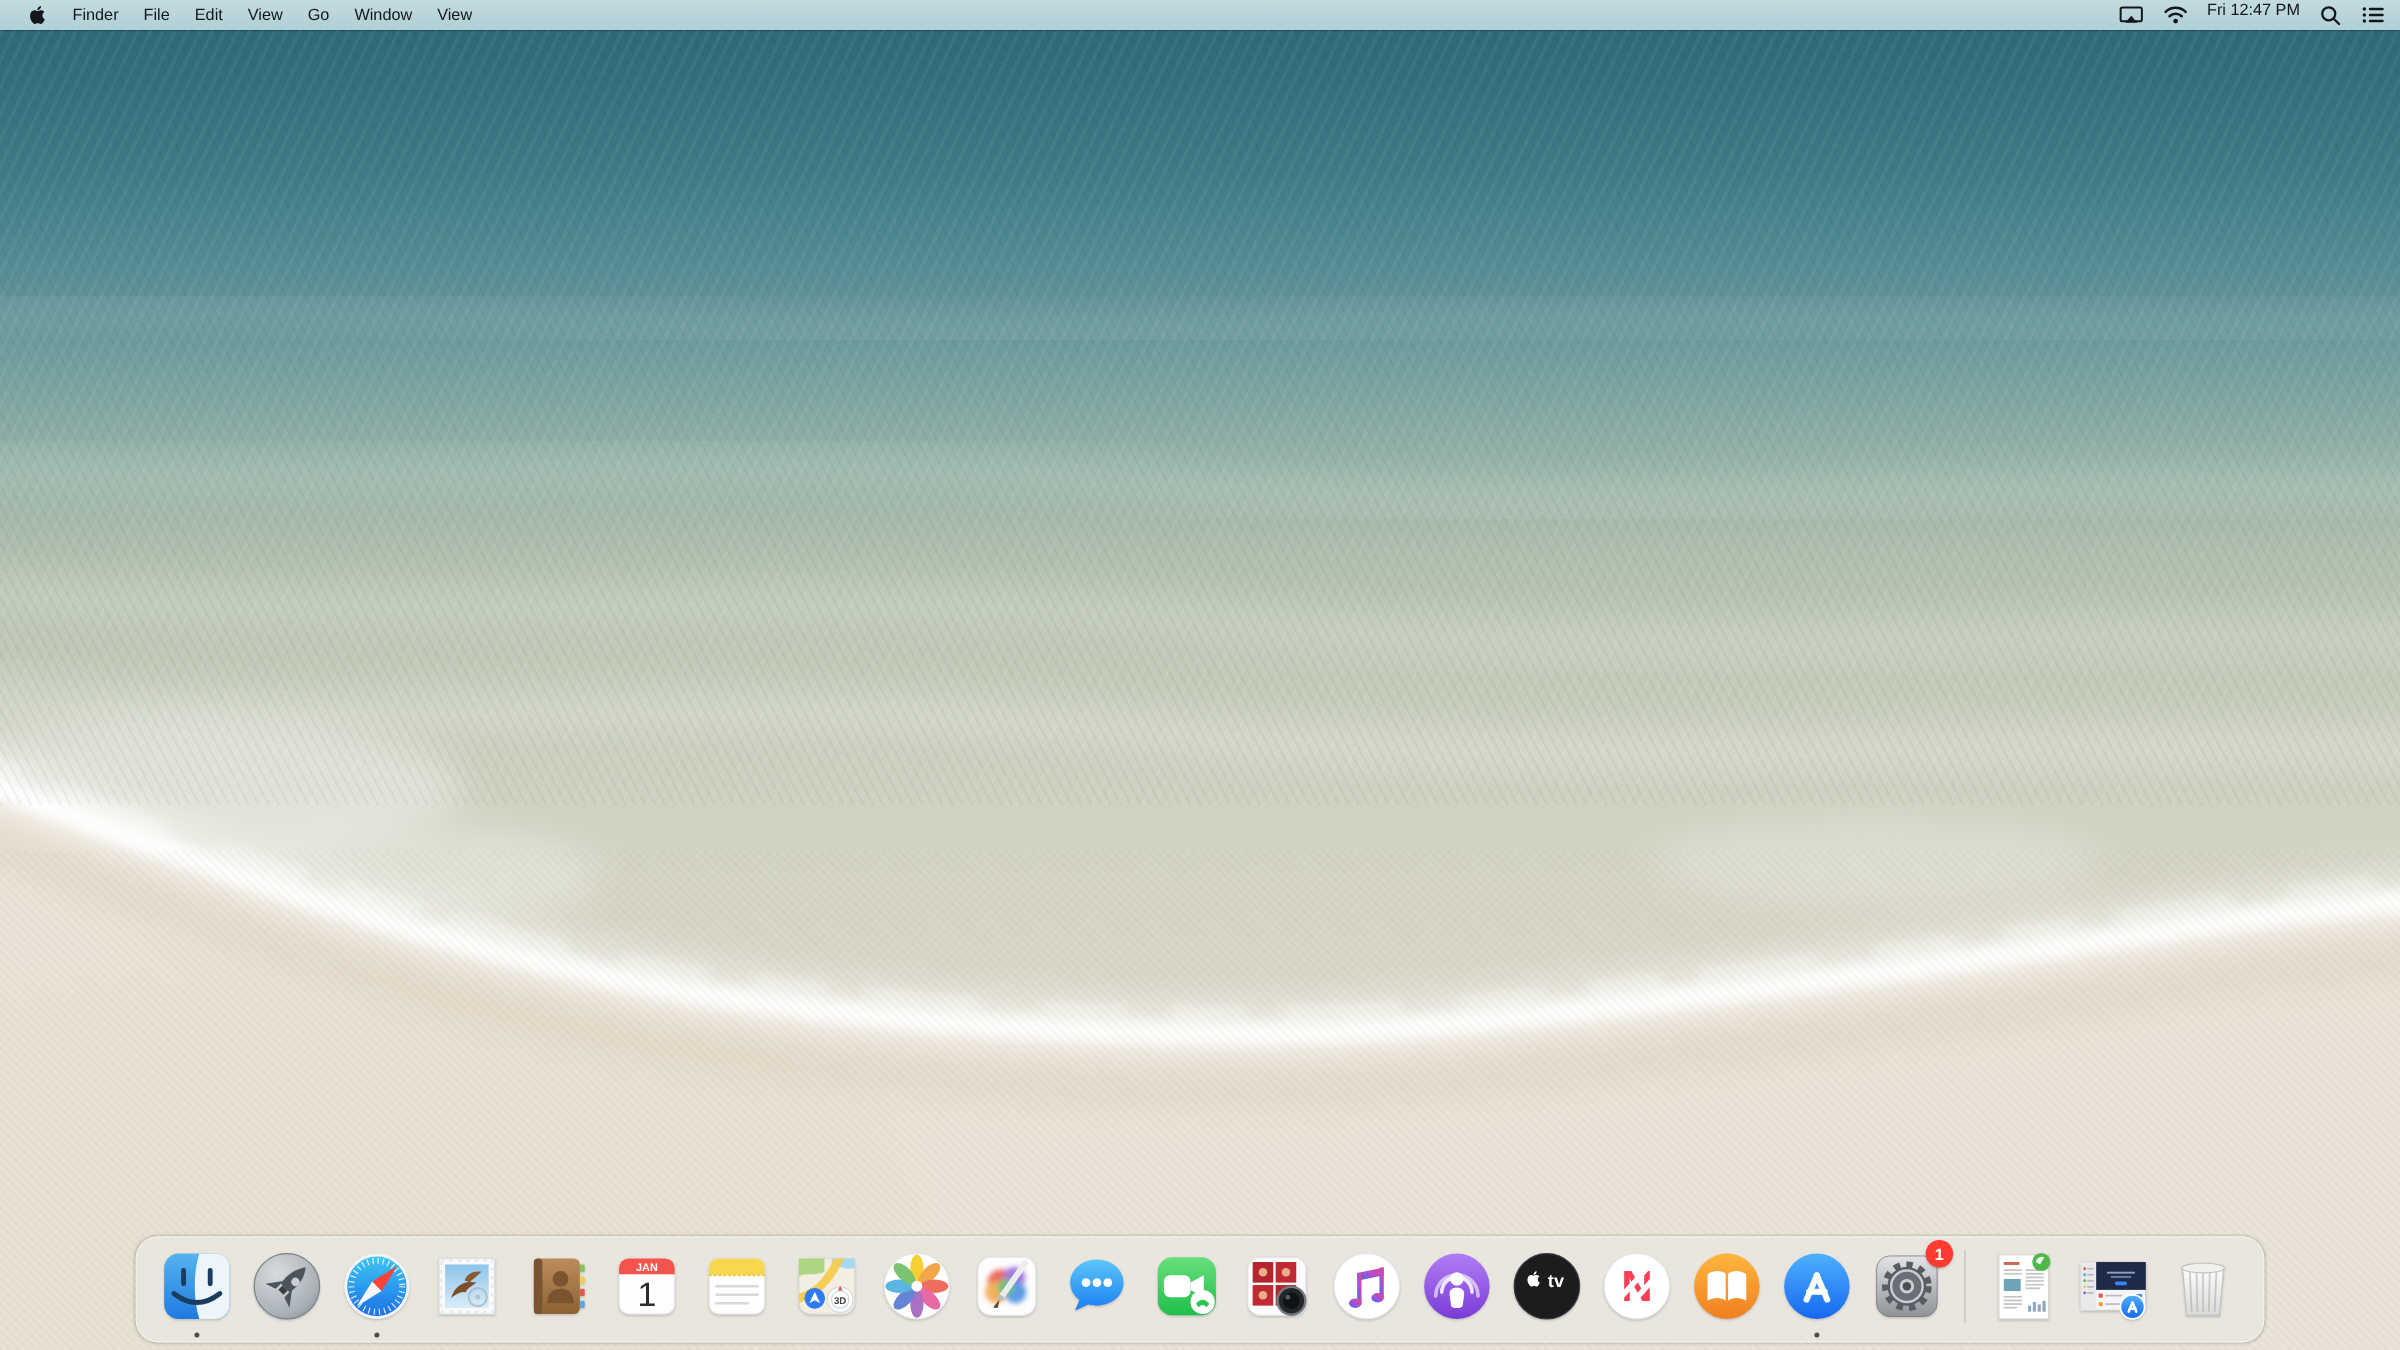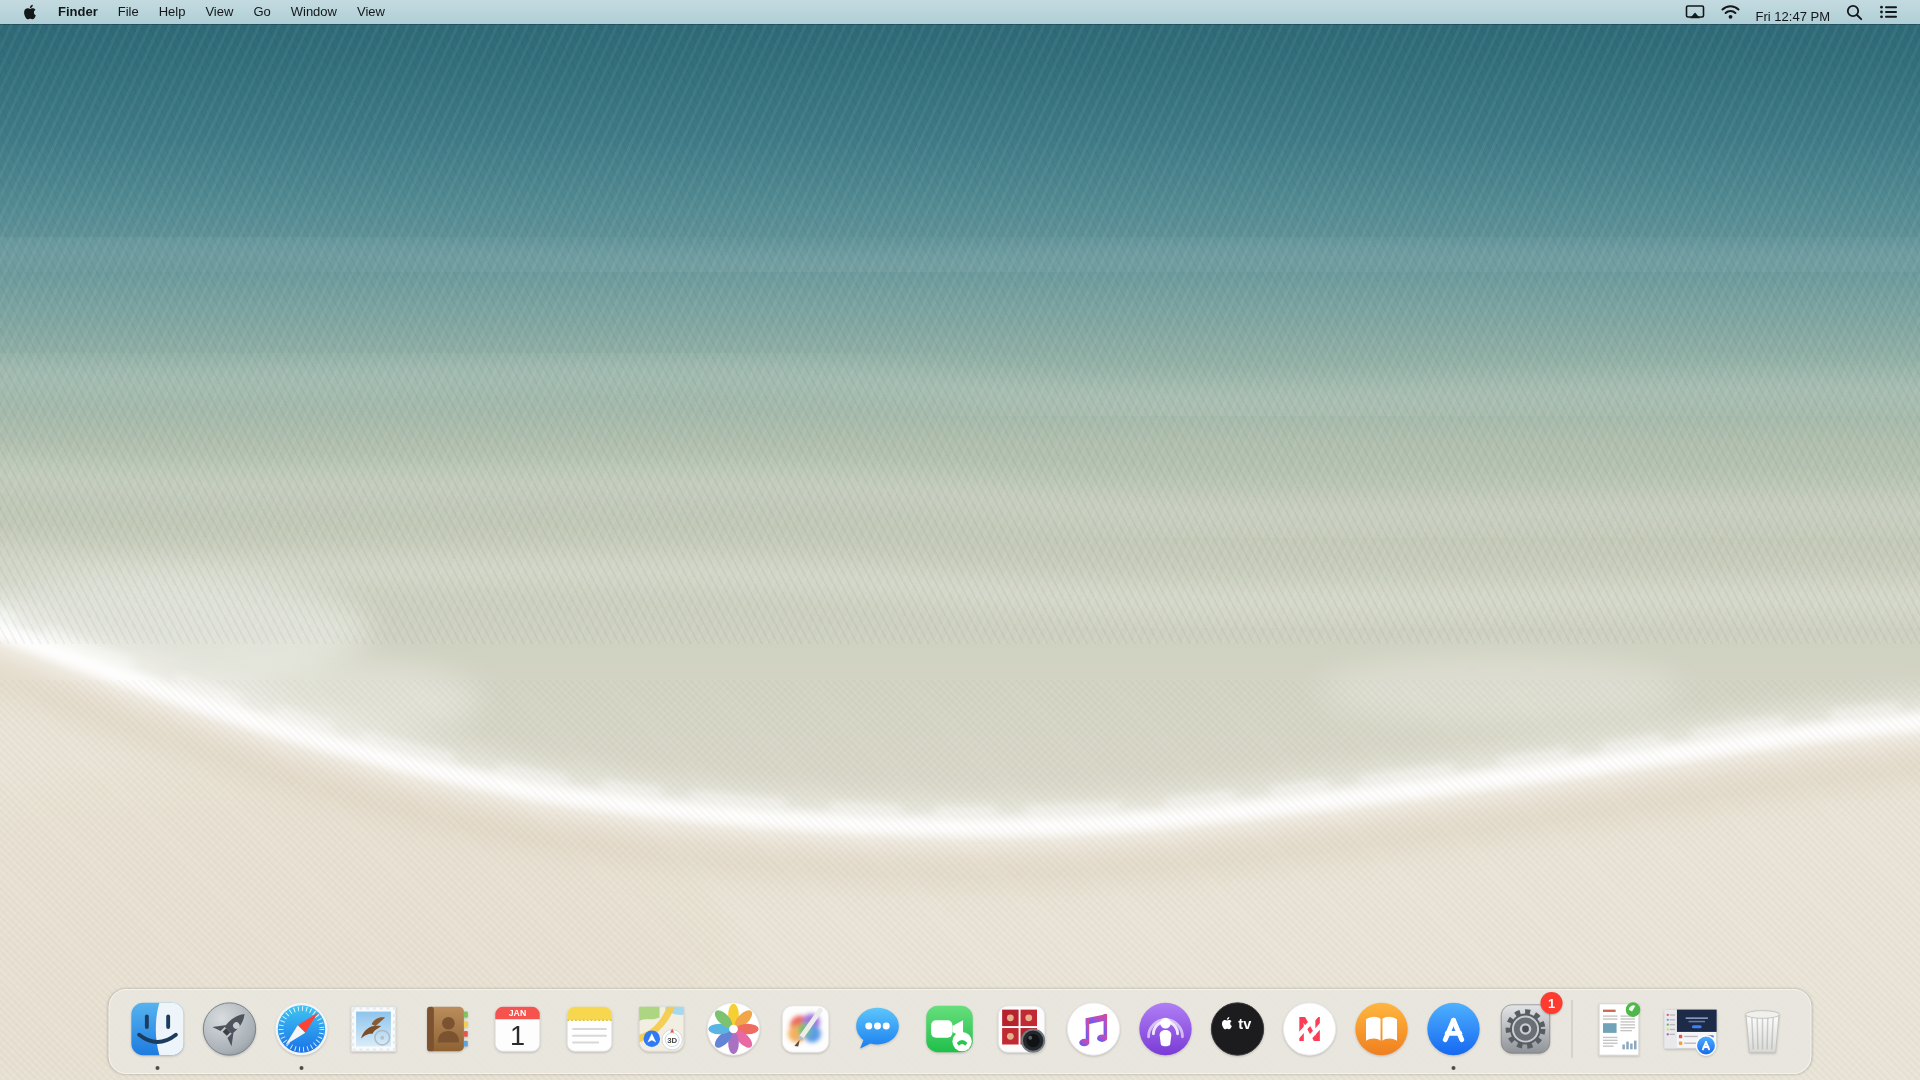--- a/index.html
+++ b/index.html
@@ -12,23 +12,23 @@
   .tex-sand{position:absolute;left:0;bottom:0;width:1920px;height:400px;pointer-events:none;opacity:.8;
     background:repeating-linear-gradient(45deg,rgba(120,110,90,.05) 0 2px,rgba(0,0,0,0) 2px 5px),
                repeating-linear-gradient(-45deg,rgba(255,255,255,.07) 0 2px,rgba(0,0,0,0) 2px 6px);}
 
   
   .menubar{position:absolute;top:0;left:0;width:1920px;height:24px;z-index:10;display:flex;align-items:center;
     background:linear-gradient(180deg,#c3dbe0,#b0cfd6);box-shadow:0 1px 0 rgba(20,40,45,.35);
     color:#131719;font-size:13px;}
   .mb-left{display:flex;align-items:center;padding-left:14px;}
   .apple-wrap{display:flex;align-items:center;padding:0 9px;}
-  .mb-app{font-weight:700;padding:0 10px;line-height:24px;}
+  .mb-app{font-weight:400;padding:0 10px;line-height:24px;}
   .mb-item{padding:0 10px;line-height:24px;text-align:center;}
-  .mb-right{margin-left:auto;display:flex;align-items:flex-end;padding-right:14px;}
+  .mb-right{margin-left:auto;display:flex;align-items:flex-start;padding-right:4px;}
   .st-icon{display:flex;align-items:center;justify-content:center;padding:0 8px;height:24px;}
   .clock{padding:0 8px;white-space:nowrap;}
 
   
   .dock{position:absolute;left:50%;bottom:6px;transform:translateX(-50%);z-index:10;display:flex;align-items:center;
     padding:8px 12px 13px;border-radius:18px;background:rgba(232,230,223,.88);
     border:1px solid rgba(255,255,255,.5);box-shadow:0 0 3px rgba(0,0,0,.28);}
   .tile{width:62px;height:62px;margin:0 5px;position:relative;flex:none;}
   .tile>svg{width:62px;height:62px;display:block;filter:drop-shadow(0 1px 1px rgba(0,0,0,.18));}
   .run-dot{position:absolute;left:50%;bottom:-10px;transform:translateX(-50%);width:4px;height:4px;border-radius:50%;background:#4c4c48;}
@@ -89,21 +89,21 @@
 
   <div class="menubar">
     <div class="mb-left">
       <span class="apple-wrap">
         <svg width="16" height="16" viewBox="0 0 24 24">
           <path fill="#131719" d="M16.365,12.66c-.027-2.742,2.24-4.058,2.342-4.122-1.276-1.864-3.262-2.12-3.966-2.148-1.688-.171-3.294.993-4.15.993-.855,0-2.178-.969-3.58-.943-1.842.027-3.54,1.07-4.487,2.72-1.914,3.318-.489,8.227,1.374,10.92.911,1.318,1.996,2.798,3.42,2.745,1.372-.055,1.89-.887,3.548-.887,1.657,0,2.124.887,3.577.86,1.478-.027,2.413-1.345,3.317-2.668,1.044-1.53,1.473-3.012,1.5-3.089-.033-.015-2.878-1.104-2.905-4.381z M13.62,4.62c.756-.916,1.266-2.19,1.127-3.46-1.09.044-2.41.726-3.192,1.642-.7.811-1.313,2.108-1.148,3.352,1.215.094,2.457-.618,3.213-1.534z"></path>
         </svg>
       </span>
       <span class="mb-app">Finder</span>
       <span class="mb-item">File</span>
-      <span class="mb-item">Help</span>
+      <span class="mb-item">Edit</span>
       <span class="mb-item">View</span>
       <span class="mb-item">Go</span>
       <span class="mb-item">Window</span>
       <span class="mb-item">View</span>
     </div>
     <div class="mb-right">
       <span class="st-icon">
         <svg width="20" height="18" viewBox="0 0 20 18">
           <rect x="1.5" y="3" width="17" height="11" rx="1.5" fill="none" stroke="#131719" stroke-width="1.6"></rect>
           <polygon points="5,15.2 15,15.2 10,9.6" fill="#131719"></polygon>

